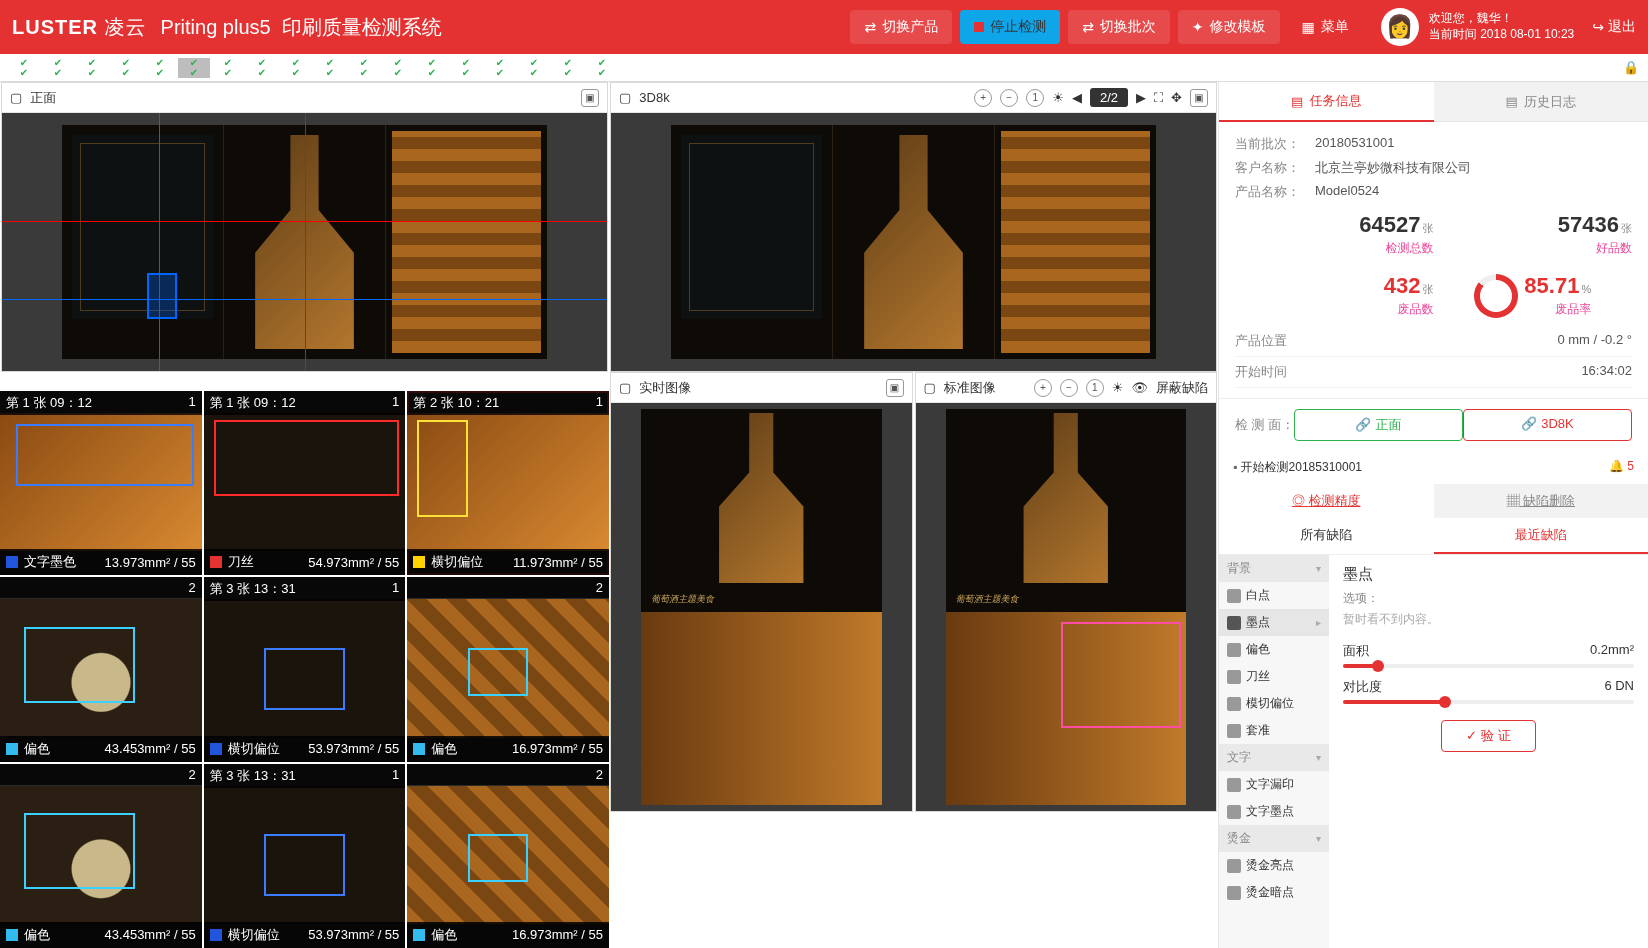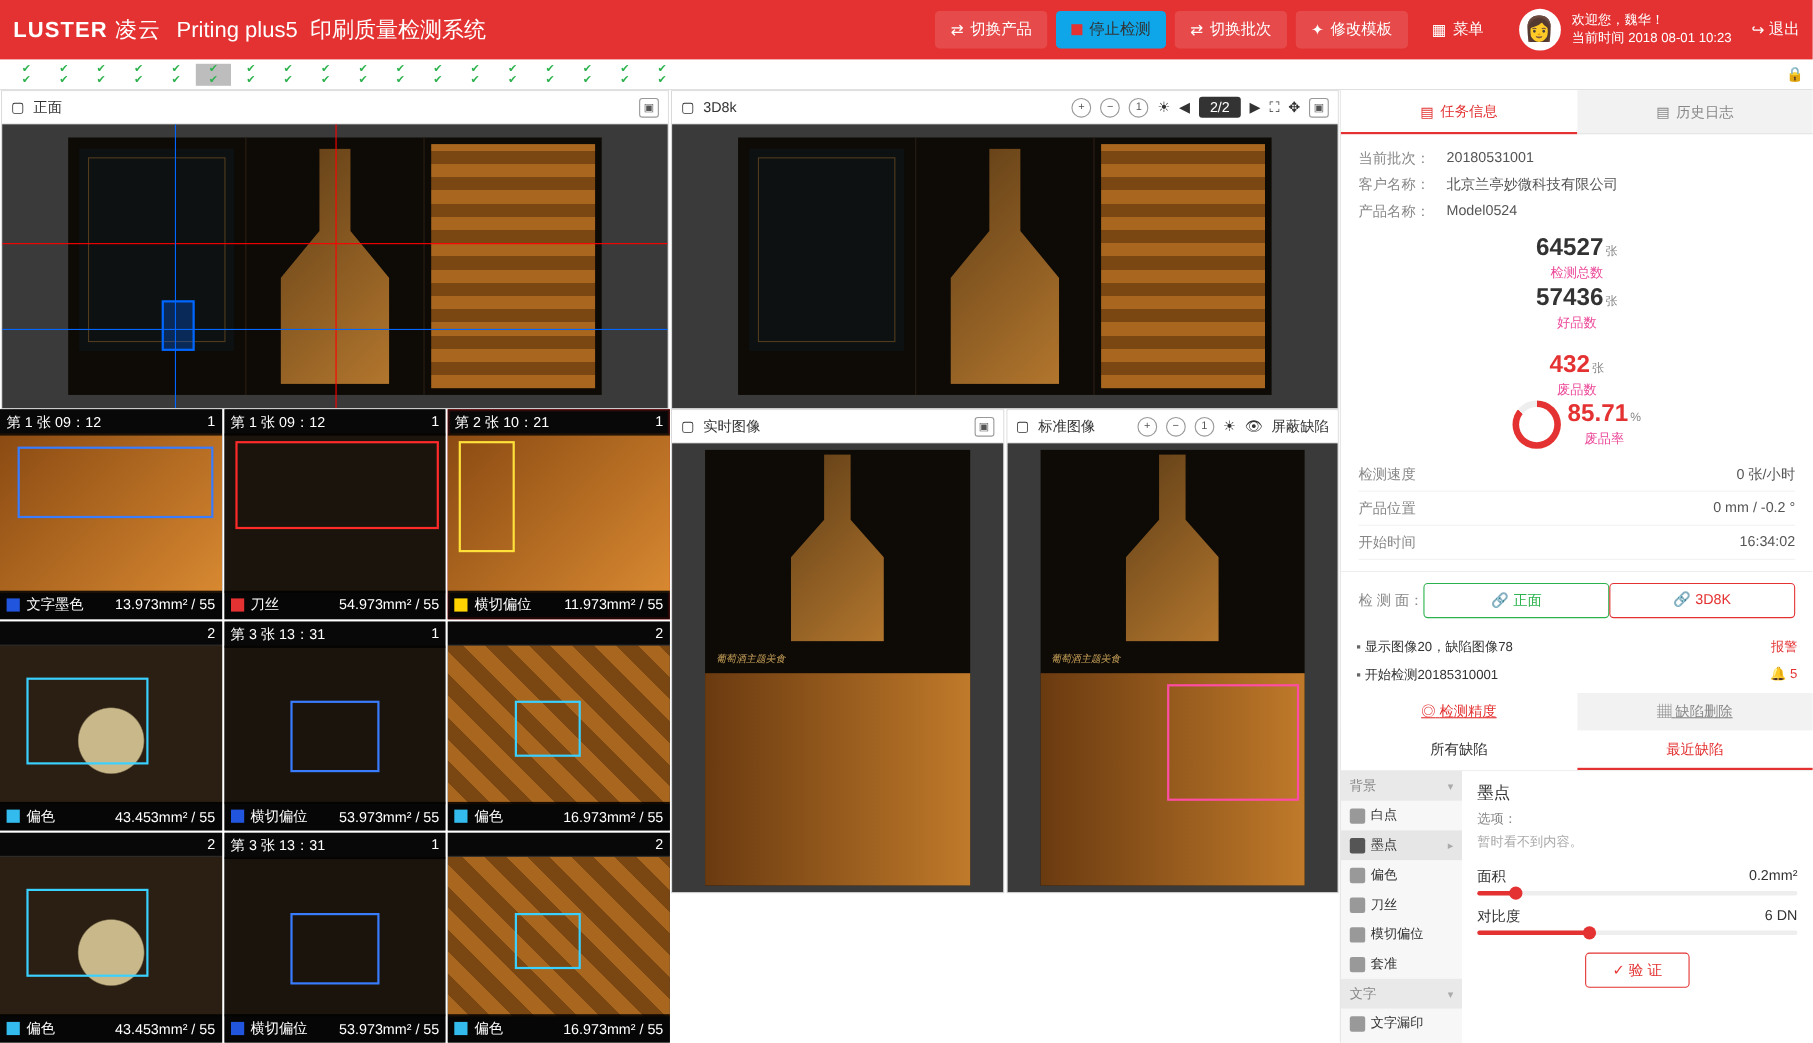--- a/index.html
+++ b/index.html
@@ -49,21 +49,21 @@
 .pm-map::after { content:""; position:absolute; inset:8px; border:1px solid #b87a2f; opacity:.4; }
 .pm-barrels { position:absolute; inset:6px; background: repeating-linear-gradient(0deg,#a8661e 0 12px,#7a4612 12px 24px); }
 .crosshair { position: absolute; }
 .ch-red-v { left: 50%; top:0; bottom:0; width:1px; background:#f00; }
 .ch-red-h { top: 42%; left:0; right:0; height:1px; background:#f00; }
 .ch-blue-v { left: 26%; top:0; bottom:0; width:1px; background:#06f; }
 .ch-blue-h { top: 72%; left:0; right:0; height:1px; background:#06f; }
 .sel-box { position:absolute; border:2px solid #06f; background: rgba(0,100,255,.3); }
 
 
-.defect-grid { flex: 1; display: grid; grid-template-columns: repeat(3, 1fr); grid-auto-rows: 1fr; gap: 2px; padding: 0; background: #fff; }
+.defect-grid { flex: 1; display: grid; grid-template-columns: repeat(3, 1fr); grid-auto-rows: 1fr; gap: 2px; padding: 0; background: #fff; margin-top: 19px; }
 .dcard { background: #2b2b2b; position: relative; color: #fff; overflow: hidden; }
 .dcard.active { outline: 2px solid #e43232; outline-offset: -2px; }
 .dcard-hd { position: absolute; top: 0; left: 0; right: 0; background: rgba(0,0,0,.8); padding: 3px 6px; display: flex; font-size: 13px; z-index: 3; }
 .dcard-hd .n { margin-left: auto; }
 .dcard-ft { position: absolute; bottom: 0; left: 0; right: 0; background: rgba(0,0,0,.85); padding: 4px 6px; display: flex; align-items: center; gap: 6px; font-size: 13px; z-index: 3; }
 .swatch { width: 12px; height: 12px; }
 .dimg { position: absolute; inset: 22px 0 24px 0; }
 .dimg-orange { background: linear-gradient(135deg,#8a4a12,#d88931); }
 .dimg-dark { background: #1a140c; }
 .dimg-barrel { background: repeating-linear-gradient(45deg,#a8661e 0 14px,#7a4612 14px 28px); }
@@ -85,21 +85,21 @@
 .pink-box { position:absolute; border:2px solid #ff4da6; }
 
 
 .rtabs { display:flex; height:40px; }
 .rtab { flex:1; display:flex; align-items:center; justify-content:center; gap:6px; cursor:pointer; border-bottom:1px solid #e5e5e5; }
 .rtab.active { color:#e43232; border-bottom:2px solid #e43232; background:#fff; }
 .rtab.inactive { background:#f2f2f2; color:#888; }
 .info-block { padding: 10px 16px; font-size: 13px; color:#555; border-bottom:1px solid #eee; }
 .info-row { display:flex; padding:3px 0; }
 .info-row .k { width: 80px; color:#888; }
-.stat-row { display:flex; text-align:center; padding:8px 0;flex-direction:column; }
+.stat-row { display:flex; text-align:right; padding:8px 0; }
 .stat { flex:1; }
 .stat .v { font-size: 22px; font-weight:600; color:#333; }
 .stat .v.red { color:#e43232; }
 .stat .u { font-size:11px; color:#888; margin-left:2px; }
 .stat .l { font-size:12px; color:#ec4899; margin-top:2px; }
 .donut { width:44px; height:44px; border-radius:50%; background: conic-gradient(#e43232 0 308deg,#eee 308deg 360deg); display:inline-flex; align-items:center; justify-content:center; }
 .donut-in { width:32px; height:32px; background:#fff; border-radius:50%; }
 .kv-row { display:flex; padding:6px 0; border-bottom:1px solid #f2f2f2; font-size:13px; }
 .kv-row .k { color:#888; }
 .kv-row .v { margin-left:auto; }
@@ -522,44 +522,36 @@
         <div class="stat"><span class="v red">432</span><span class="u">张</span><div class="l">废品数</div></div>
         <div class="stat" style="display:flex;align-items:center;justify-content:center;gap:6px">
           <span class="donut">
               <span class="donut-in"></span>
             </span>
           <span><span class="v red">85.71</span><span class="u red">%</span><div class="l">废品率</div></span>
         </div>
       </div>
 
       <div class="kv-row">
-          <span class="k">检测速度</span>
-          <span class="v">0 张/小时</span>
-        </div>
-      <div class="kv-row">
           <span class="k">产品位置</span>
           <span class="v">0 mm /  -0.2 °</span>
         </div>
       <div class="kv-row">
           <span class="k">开始时间</span>
           <span class="v">16:34:02</span>
         </div>
     </div>
 
     <div class="side-btns">
       <span style="color:#888;align-self:center">检 测 面：</span>
       <div class="sbtn link"><span>🔗</span> <span>正面</span></div>
       <div class="sbtn red"><span>🔗</span> <span>3D8K</span></div>
     </div>
 
     <div class="log-list">
-      <div class="log-item">
-          <span class="dot">显示图像20，缺陷图像78</span>
-          <span class="alarm">报警</span>
-        </div>
       <div class="log-item">
           <span class="dot">开始检测20185310001</span>
           <span class="alarm">🔔 <span>5</span></span>
         </div>
     </div>
 
     <div class="subtabs">
       <div class="subtab active"><span style="color:#e43232">◎</span> <span>检测精度</span></div>
       <div class="subtab"><span>▦</span> <span>缺陷删除</span></div>
     </div>

